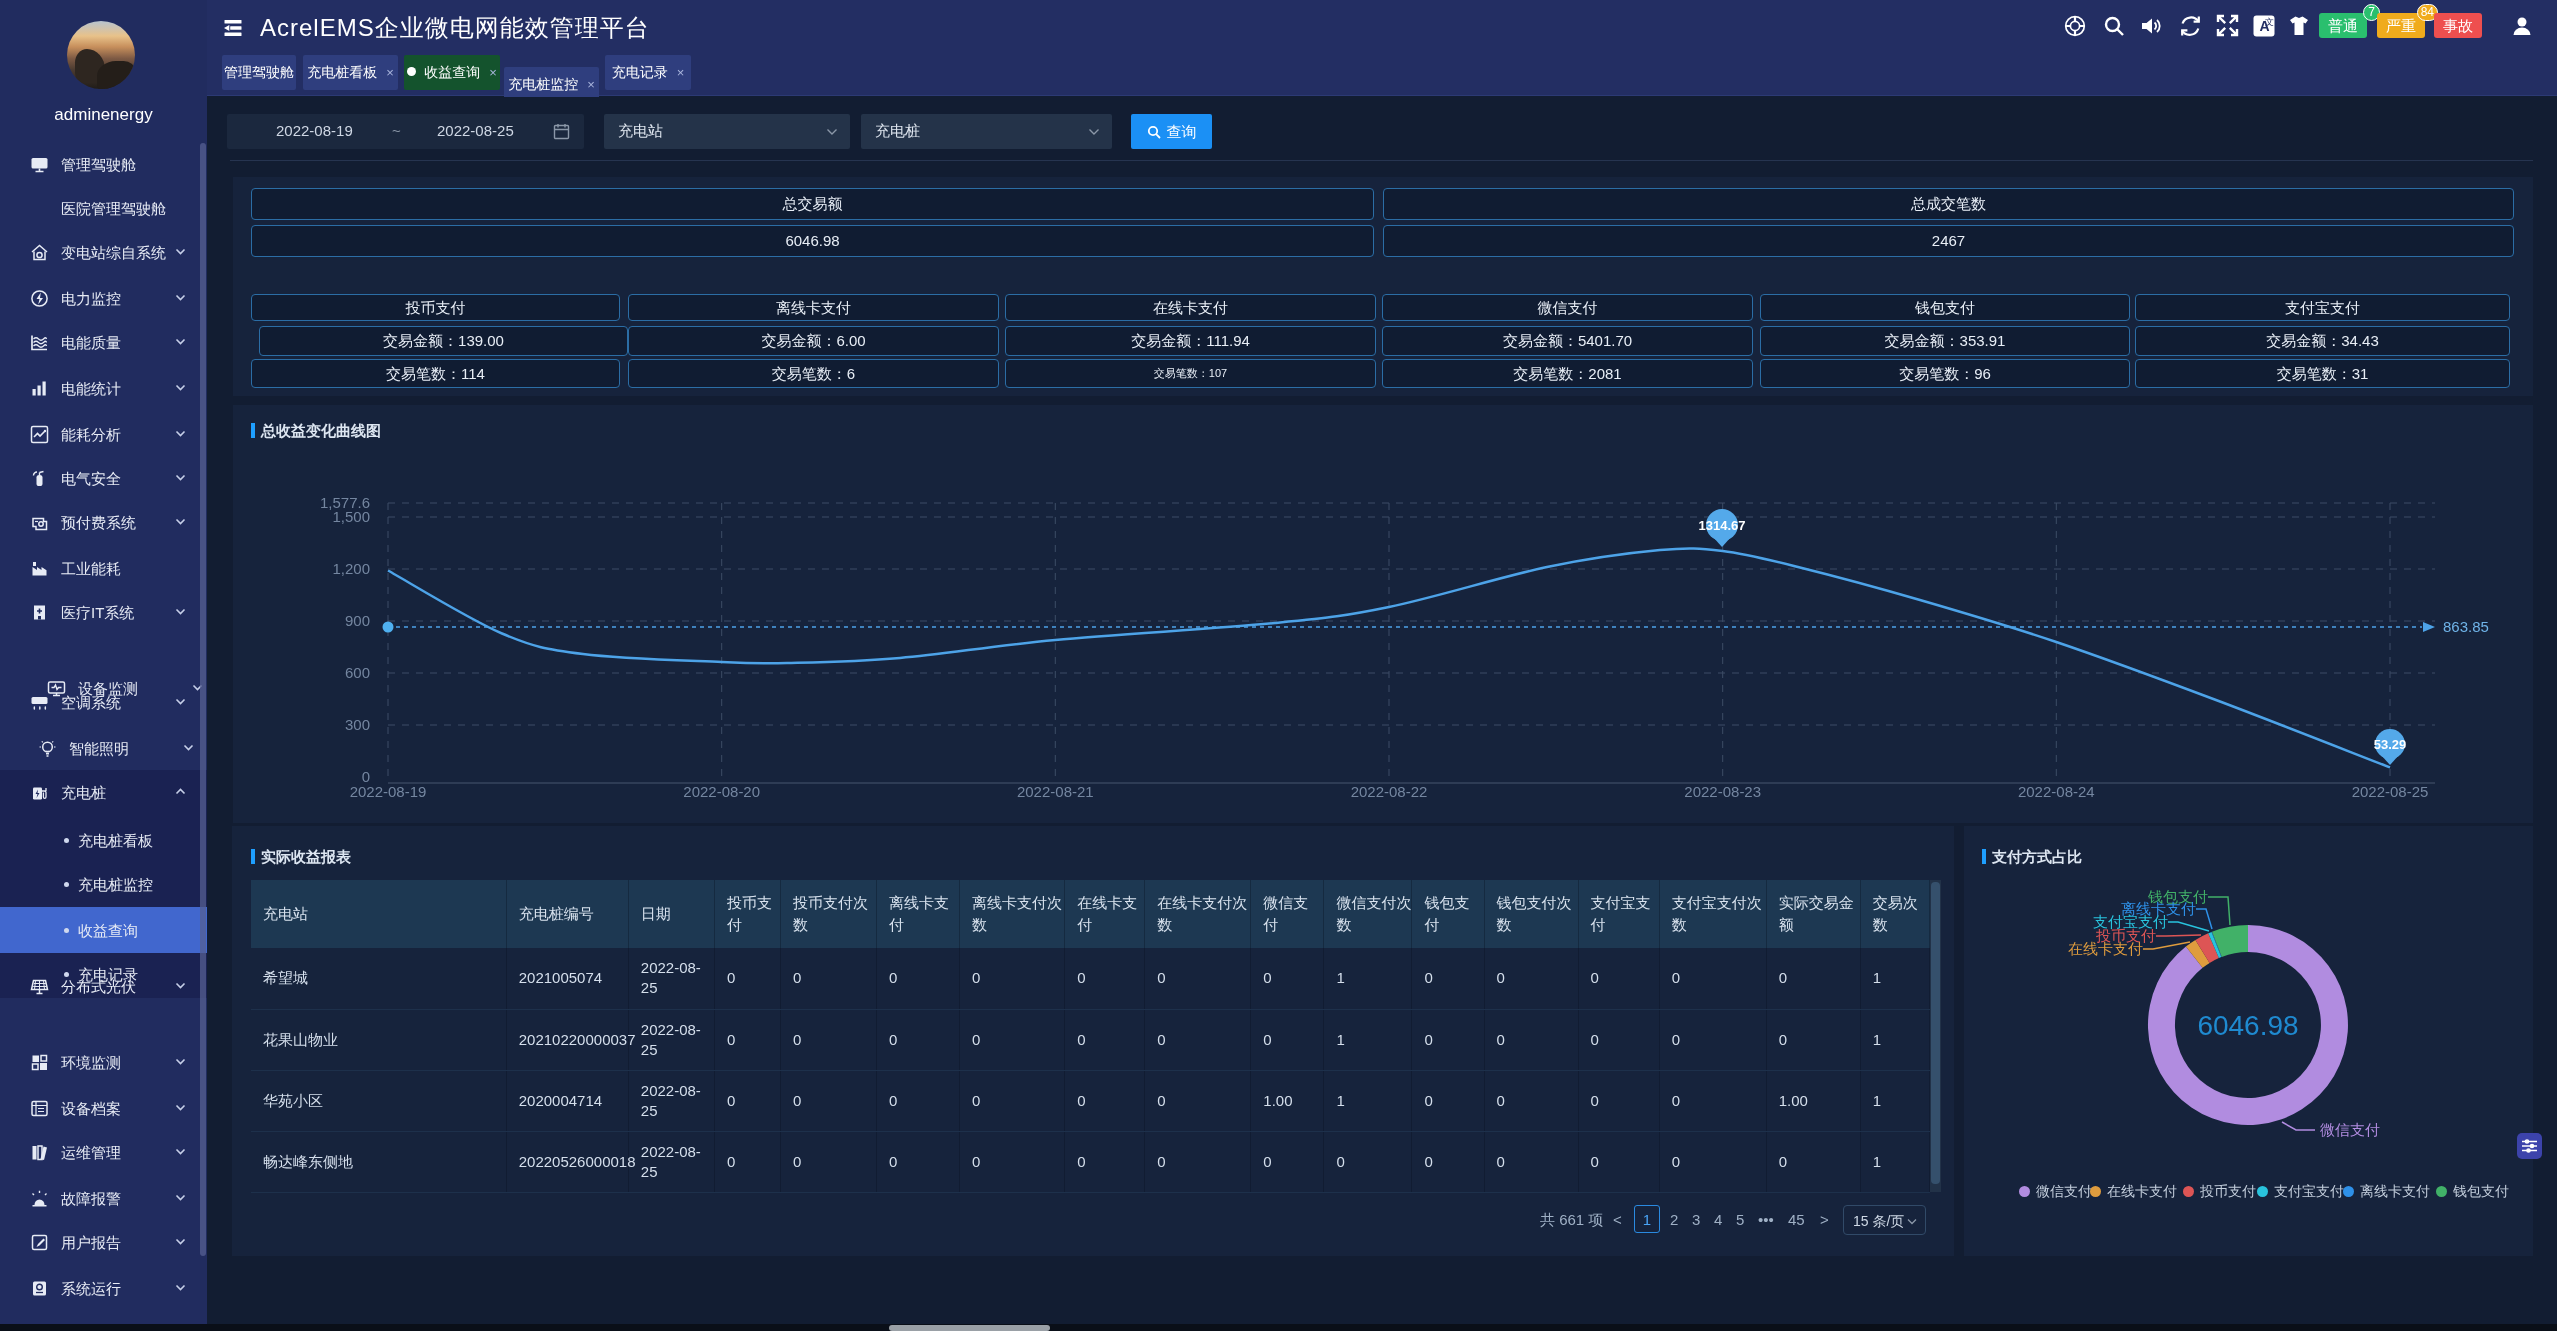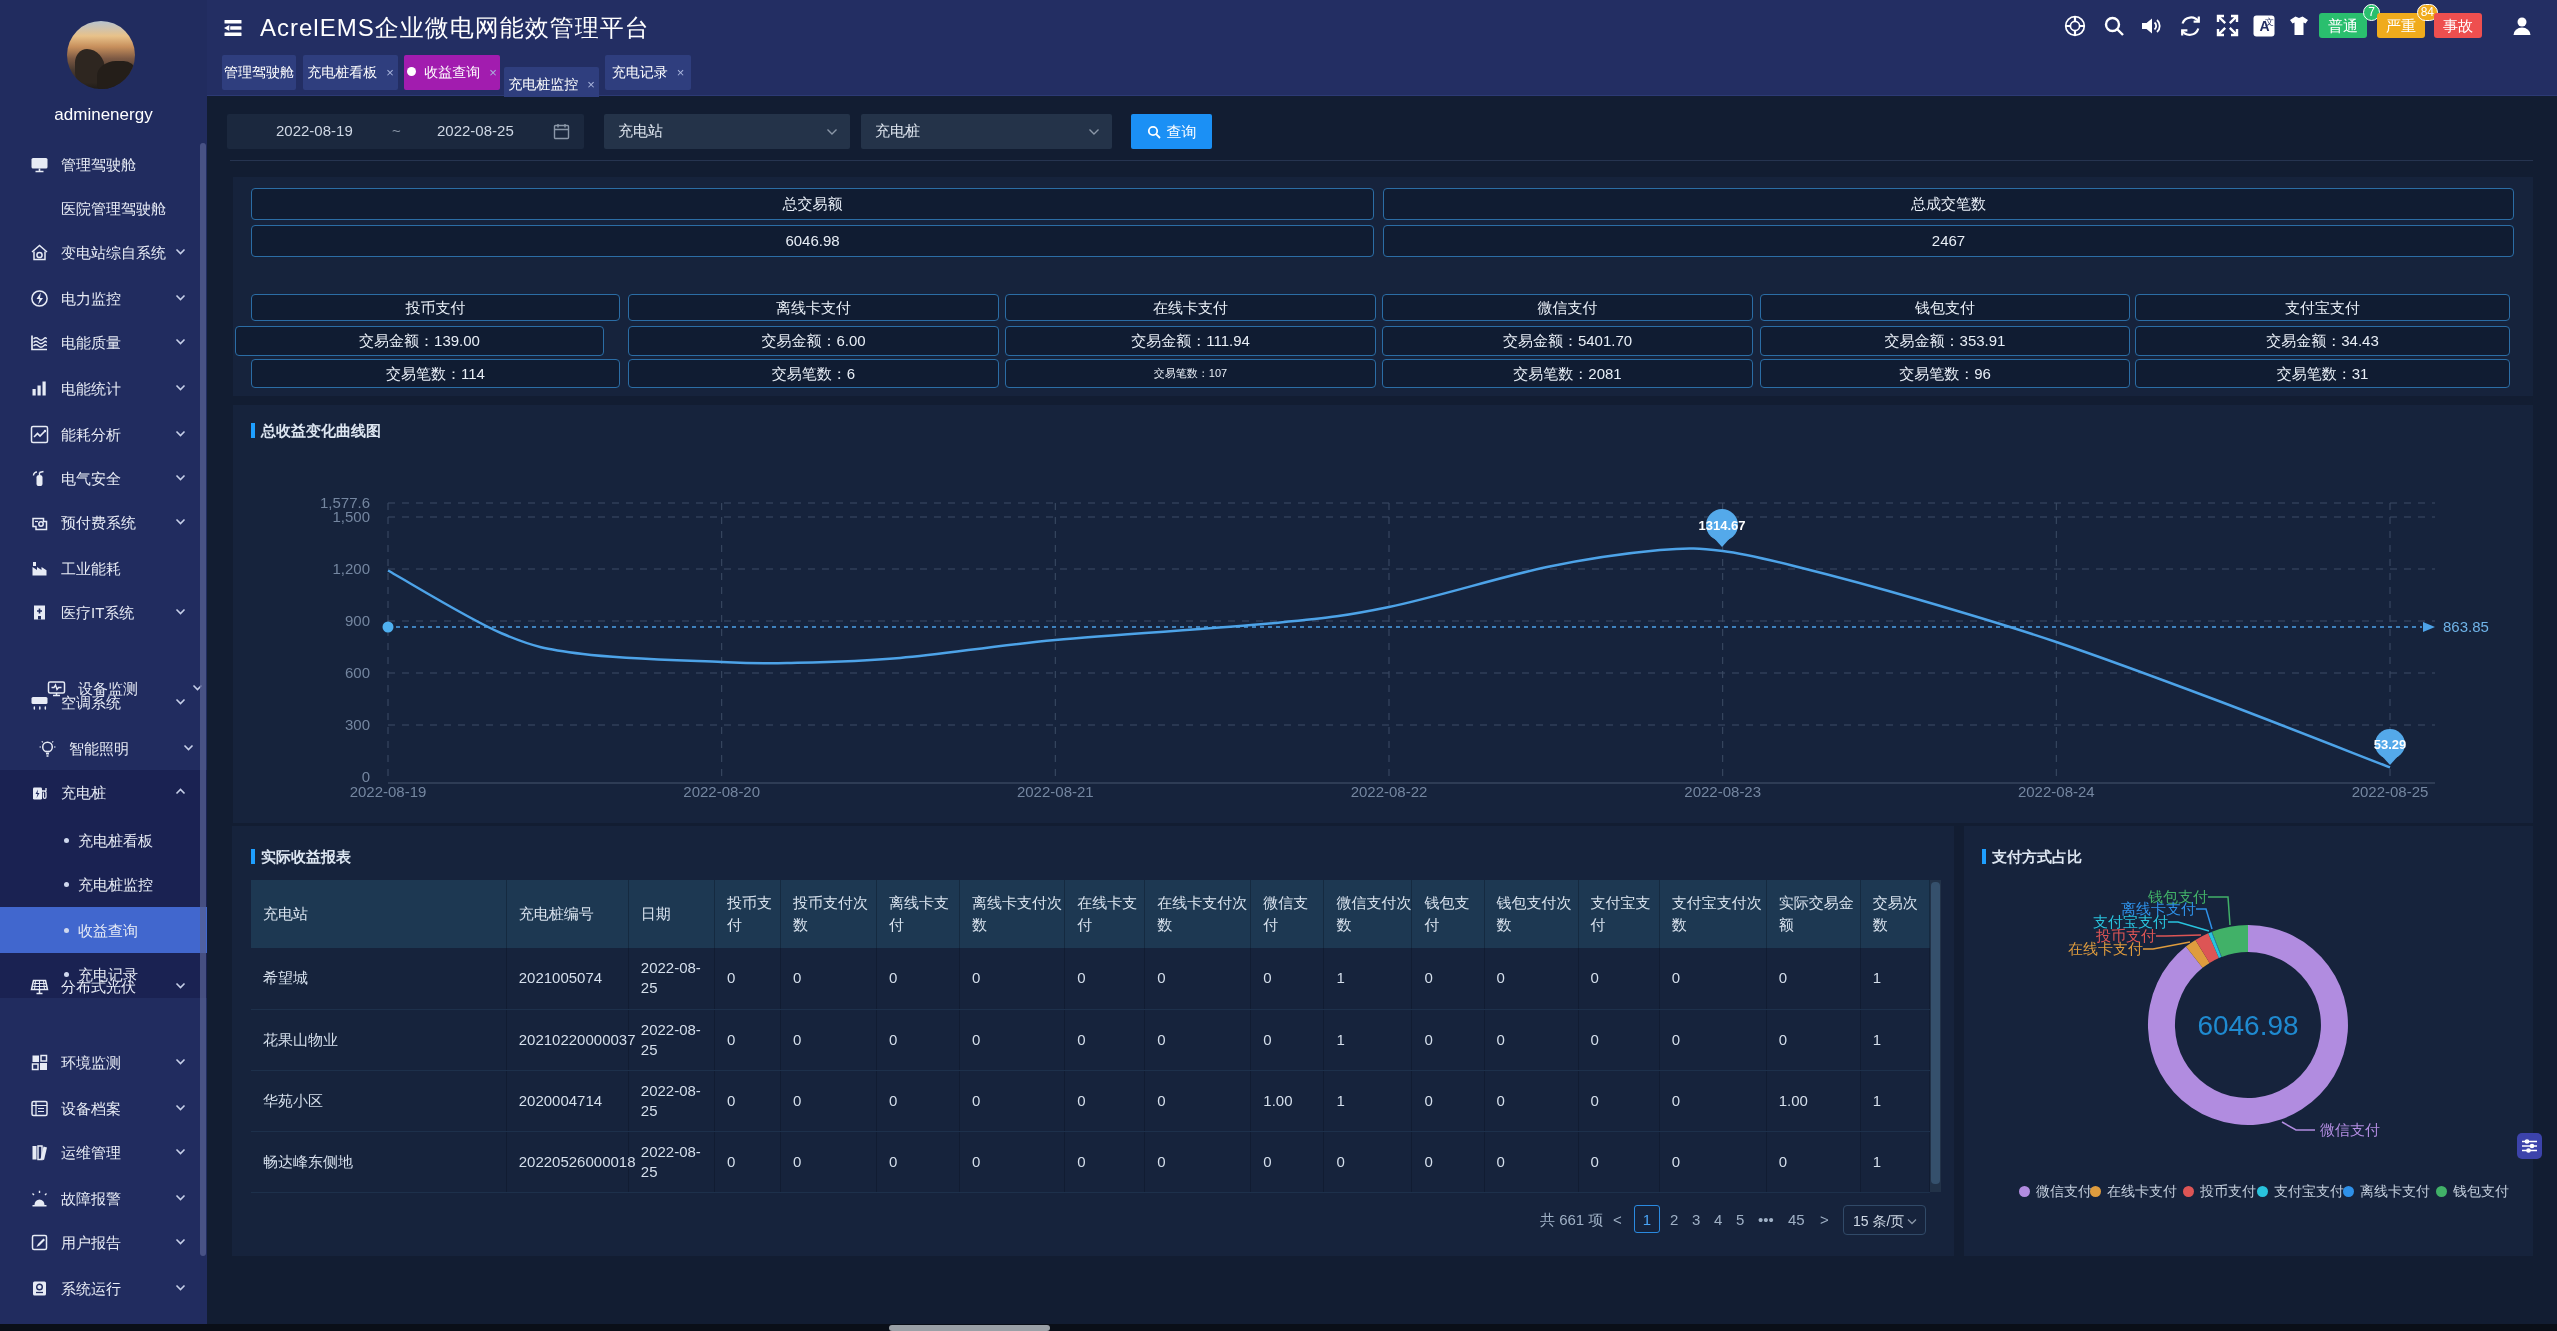--- a/index.html
+++ b/index.html
@@ -16,21 +16,21 @@
 .mi .chev{position:absolute;right:22px;top:16px;width:10px;height:10px;}
 .chev svg,.mi .ic svg{display:block;}
 #submenu-bg{position:absolute;left:0;top:770px;width:207px;height:228px;background:#1a2252;}
 #active-mi{position:absolute;left:0;top:907px;width:207px;height:46px;background:#4167ce;}
 #side-thumb{position:absolute;left:200px;top:143px;width:6px;height:1113px;background:#555f91;border-radius:3px;opacity:.75;}
 #header{position:absolute;left:207px;top:0;width:2350px;height:96px;background:#232e63;border-bottom:1px solid #2c3a74;}
 #htitle{position:absolute;left:53px;top:12px;color:#fff;font-size:24px;letter-spacing:1px;}
 #hamb{position:absolute;left:17px;top:20px;width:18px;height:16px;}
 .tab{position:absolute;top:55px;height:35px;background:#2f3e7e;color:#fff;font-size:14px;line-height:35px;text-align:center;border-radius:2px;}
 .tab .x{color:#aab6dd;font-size:13px;margin-left:9px;}
-.tab.act{background:#a21caf;}
+.tab.act{background:#14532d;}
 .tab .dot{display:inline-block;width:9px;height:9px;border-radius:50%;background:#fff;margin-right:8px;vertical-align:1px;}
 .hic{position:absolute;top:14px;width:24px;height:24px;}
 .hbtn{position:absolute;top:13px;height:25px;border-radius:3px;color:#fff;font-size:15px;line-height:25px;text-align:center;}
 .badge{position:absolute;top:-9px;right:-13px;min-width:17px;height:17px;border-radius:9px;border:1px solid #fff;color:#fff;font-size:12px;line-height:15px;text-align:center;padding:0 3px;}
 #content{position:absolute;left:207px;top:97px;width:2350px;height:1234px;background:#121d32;}
 .fbox{position:absolute;top:17px;height:35px;border-radius:2px;font-size:15px;color:#cfd7e4;}
 .panel{position:absolute;background:#16233c;}
 .bbox{position:absolute;border:1px solid #2b6da5;border-radius:4px;background:rgba(9,20,38,.45);color:#e8eef6;font-size:15px;text-align:center;}
 .ptitle{position:absolute;color:#dde6f1;font-size:15px;font-weight:bold;}
 .ptitle b{position:absolute;left:-10px;top:1px;width:4px;height:15px;background:#1e9fff;}
@@ -446,21 +446,21 @@
         <circle cx="6" cy="6" r="4.2"></circle>
         <path d="M9.2 9.2 L13 13"></path>
       </svg>查询</div>
 <div style="position:absolute;left:23px;top:63px;width:2303px;height:1px;background:#263450;"></div>
 <div class="panel" style="left:26px;top:80px;width:2300px;height:219px;"></div>
 <div class="bbox" style="left:44px;top:91px;width:1123px;height:32px;line-height:30px;font-size:15px;">总交易额</div>
 <div class="bbox" style="left:44px;top:128px;width:1123px;height:32px;line-height:30px;font-size:15px;">6046.98</div>
 <div class="bbox" style="left:1176px;top:91px;width:1131px;height:32px;line-height:30px;font-size:15px;">总成交笔数</div>
 <div class="bbox" style="left:1176px;top:128px;width:1131px;height:32px;line-height:30px;font-size:15px;">2467</div>
 <div class="bbox" style="left:44px;top:197px;width:369px;height:27px;line-height:25px;font-size:15px;">投币支付</div>
-<div class="bbox" style="left:28px;top:229px;width:369px;height:30px;line-height:28px;font-size:15px;">交易金额：139.00</div>
+<div class="bbox" style="left:52px;top:229px;width:369px;height:30px;line-height:28px;font-size:15px;">交易金额：139.00</div>
 <div class="bbox" style="left:44px;top:262px;width:369px;height:29px;line-height:27px;font-size:15px;">交易笔数：114</div>
 <div class="bbox" style="left:421px;top:197px;width:371px;height:27px;line-height:25px;font-size:15px;">离线卡支付</div>
 <div class="bbox" style="left:421px;top:229px;width:371px;height:30px;line-height:28px;font-size:15px;">交易金额：6.00</div>
 <div class="bbox" style="left:421px;top:262px;width:371px;height:29px;line-height:27px;font-size:15px;">交易笔数：6</div>
 <div class="bbox" style="left:798px;top:197px;width:371px;height:27px;line-height:25px;font-size:15px;">在线卡支付</div>
 <div class="bbox" style="left:798px;top:229px;width:371px;height:30px;line-height:28px;font-size:15px;">交易金额：111.94</div>
 <div class="bbox" style="left:798px;top:262px;width:371px;height:29px;line-height:27px;font-size:11px;">交易笔数：107</div>
 <div class="bbox" style="left:1175px;top:197px;width:371px;height:27px;line-height:25px;font-size:15px;">微信支付</div>
 <div class="bbox" style="left:1175px;top:229px;width:371px;height:30px;line-height:28px;font-size:15px;">交易金额：5401.70</div>
 <div class="bbox" style="left:1175px;top:262px;width:371px;height:29px;line-height:27px;font-size:15px;">交易笔数：2081</div>

